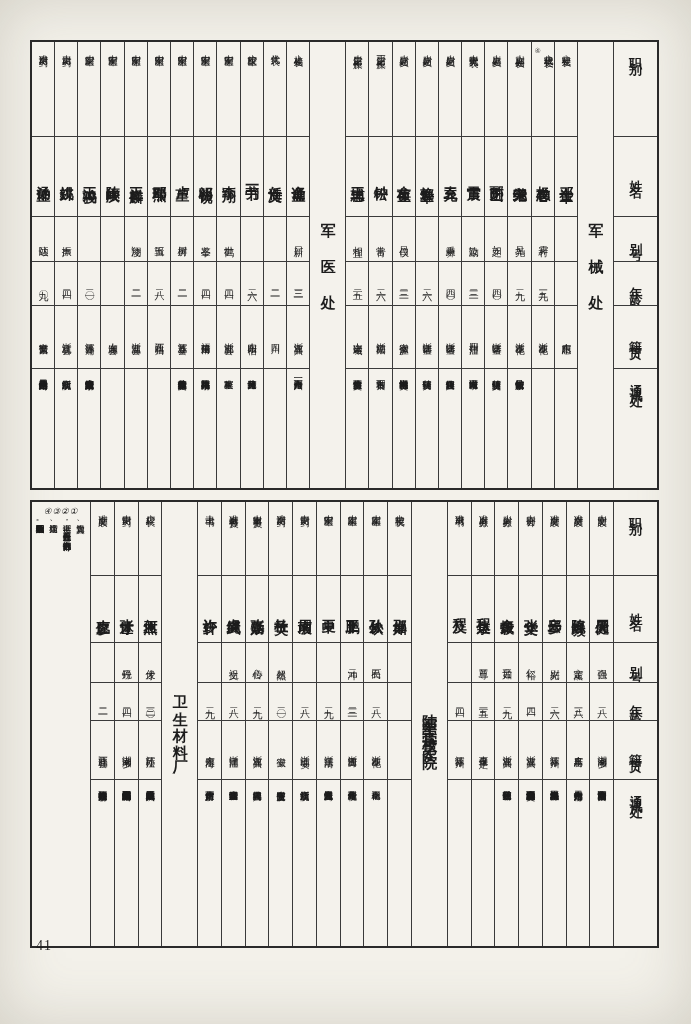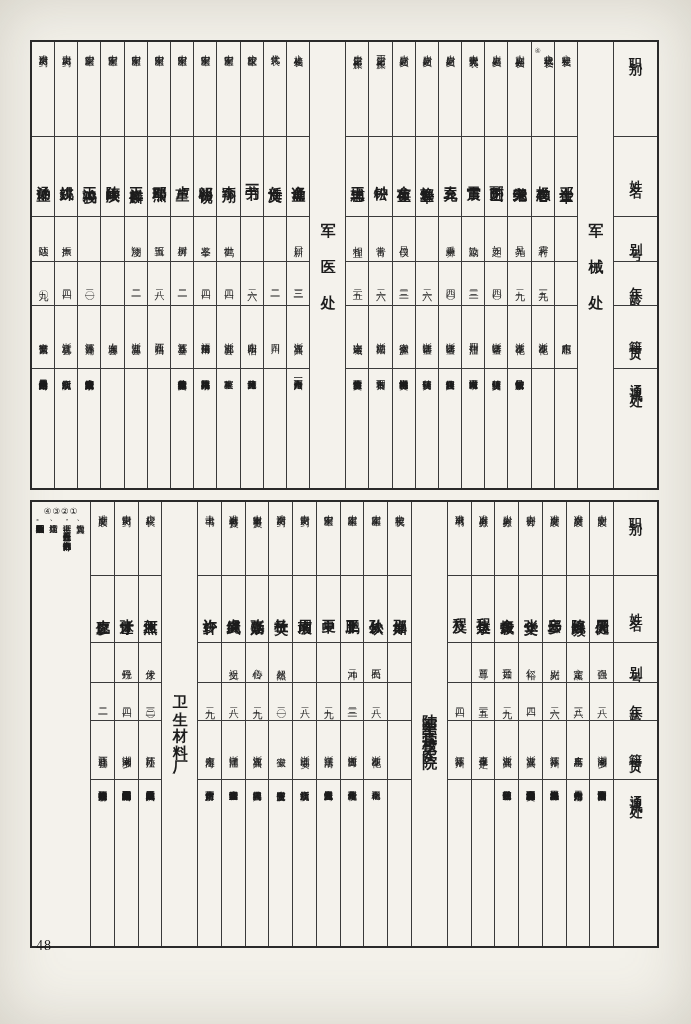--- a/index.html
+++ b/index.html
@@ -33,21 +33,21 @@
   .r-hao,.r-age{font-size:10px;}
   .r-native{font-size:9.5px;line-height:11px;}
   .r-addr{align-items:flex-start;justify-content:center;padding-top:4px;
     font-size:9px;line-height:10.5px;}
   .r-addr .v{letter-spacing:0;}
   .head .cell{font-size:13px;font-weight:bold;}
   .head .v{letter-spacing:.45em;}
   .sec .v{font-size:15px;font-weight:bold;}
   .nt{font-size:7px;letter-spacing:0;display:block;}
   .notes-body{flex:1;display:flex;flex-direction:column;padding:4px 2px;}
-  .notes-markers{font-size:8.5px;text-align:center;letter-spacing:1px;margin-bottom:2px;}
+  .notes-markers{font-size:8.5px;text-align:center;letter-spacing:1px;margin-bottom:2px;font-style:italic;}
   .notes-lines{flex:1;writing-mode:vertical-rl;text-orientation:upright;
     font-size:8.5px;line-height:12.5px;}
   .notes-lines div{margin:0 1px;}
   .pageno{position:absolute;left:36px;top:938px;font-size:14px;letter-spacing:1px;}
 </style>
 </head>
 <body>
 
 <div class="sheet">
   <div class="rtable t1">
@@ -930,14 +930,14 @@
           <div class="notes-markers">④③②①</div>
           <div class="notes-lines">
             <div>疑为宜宾、</div>
             <div>据考证，一九二五年一月三十日教授、训练二部合并为教育部。</div>
             <div>疑为榴江、</div>
             <div>本期同学录照片标明为军械处长。</div>
           </div>
         </div>
       </div>
     </div>
-  <div class="pageno">48</div>
+  <div class="pageno">41</div>
 </div>
 
 </body></html>

